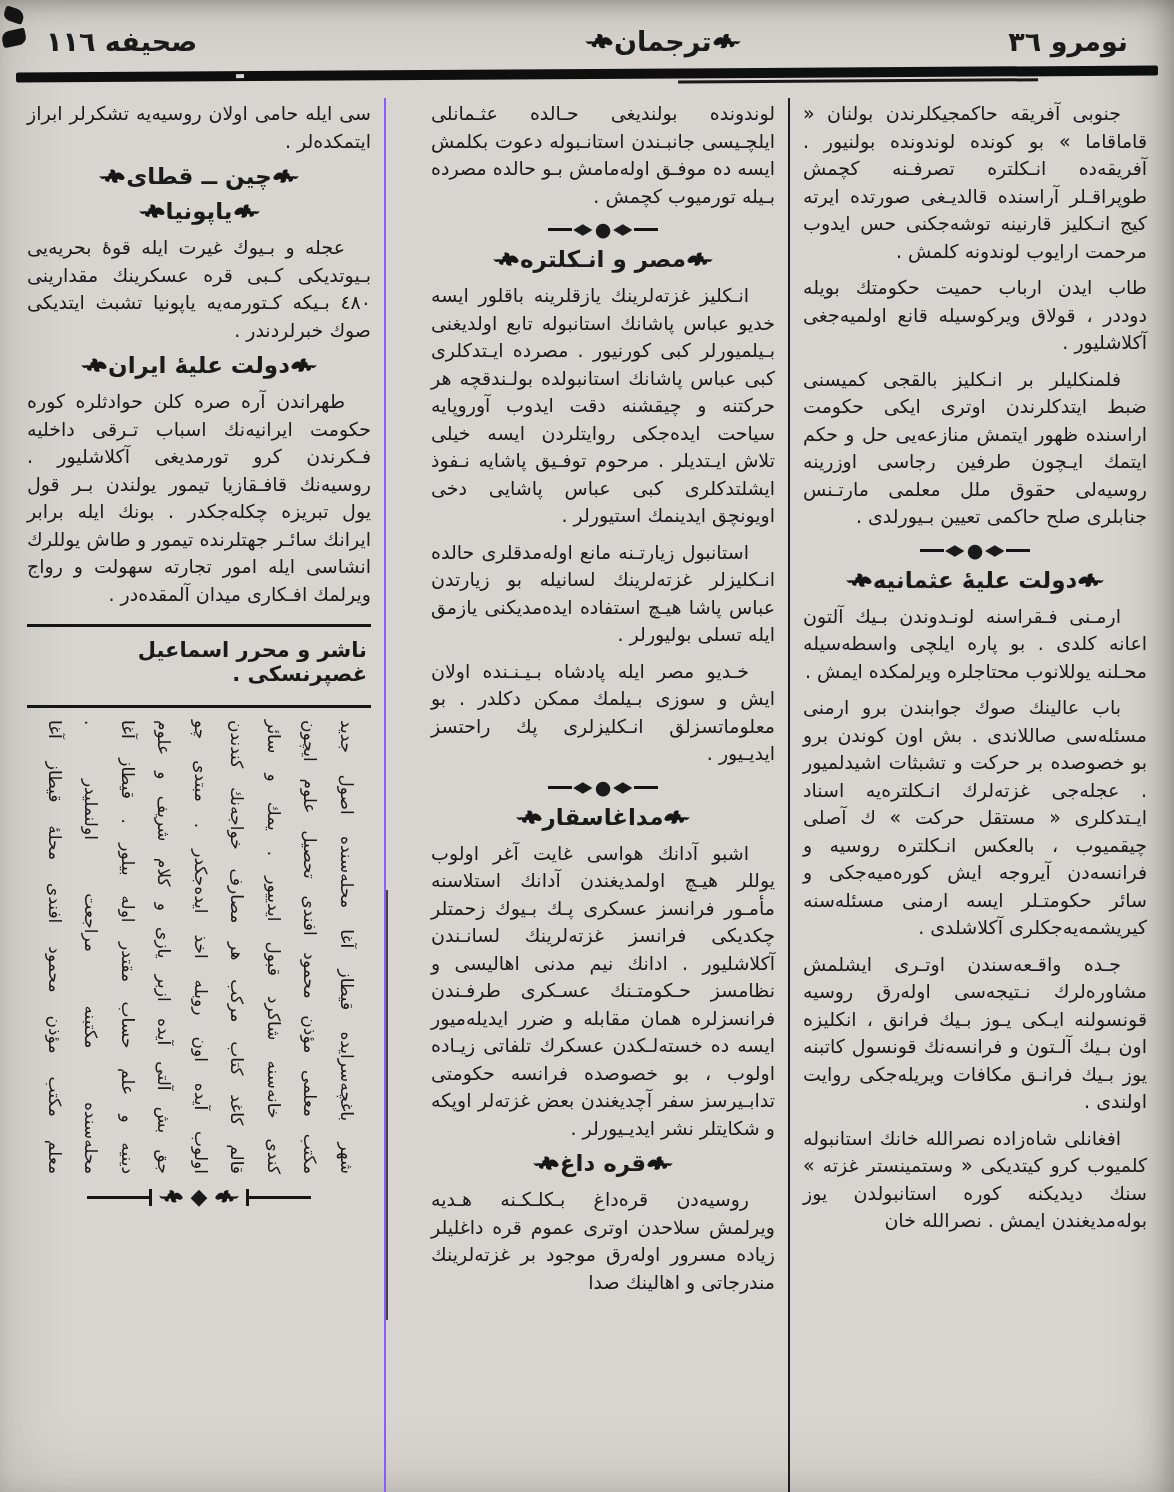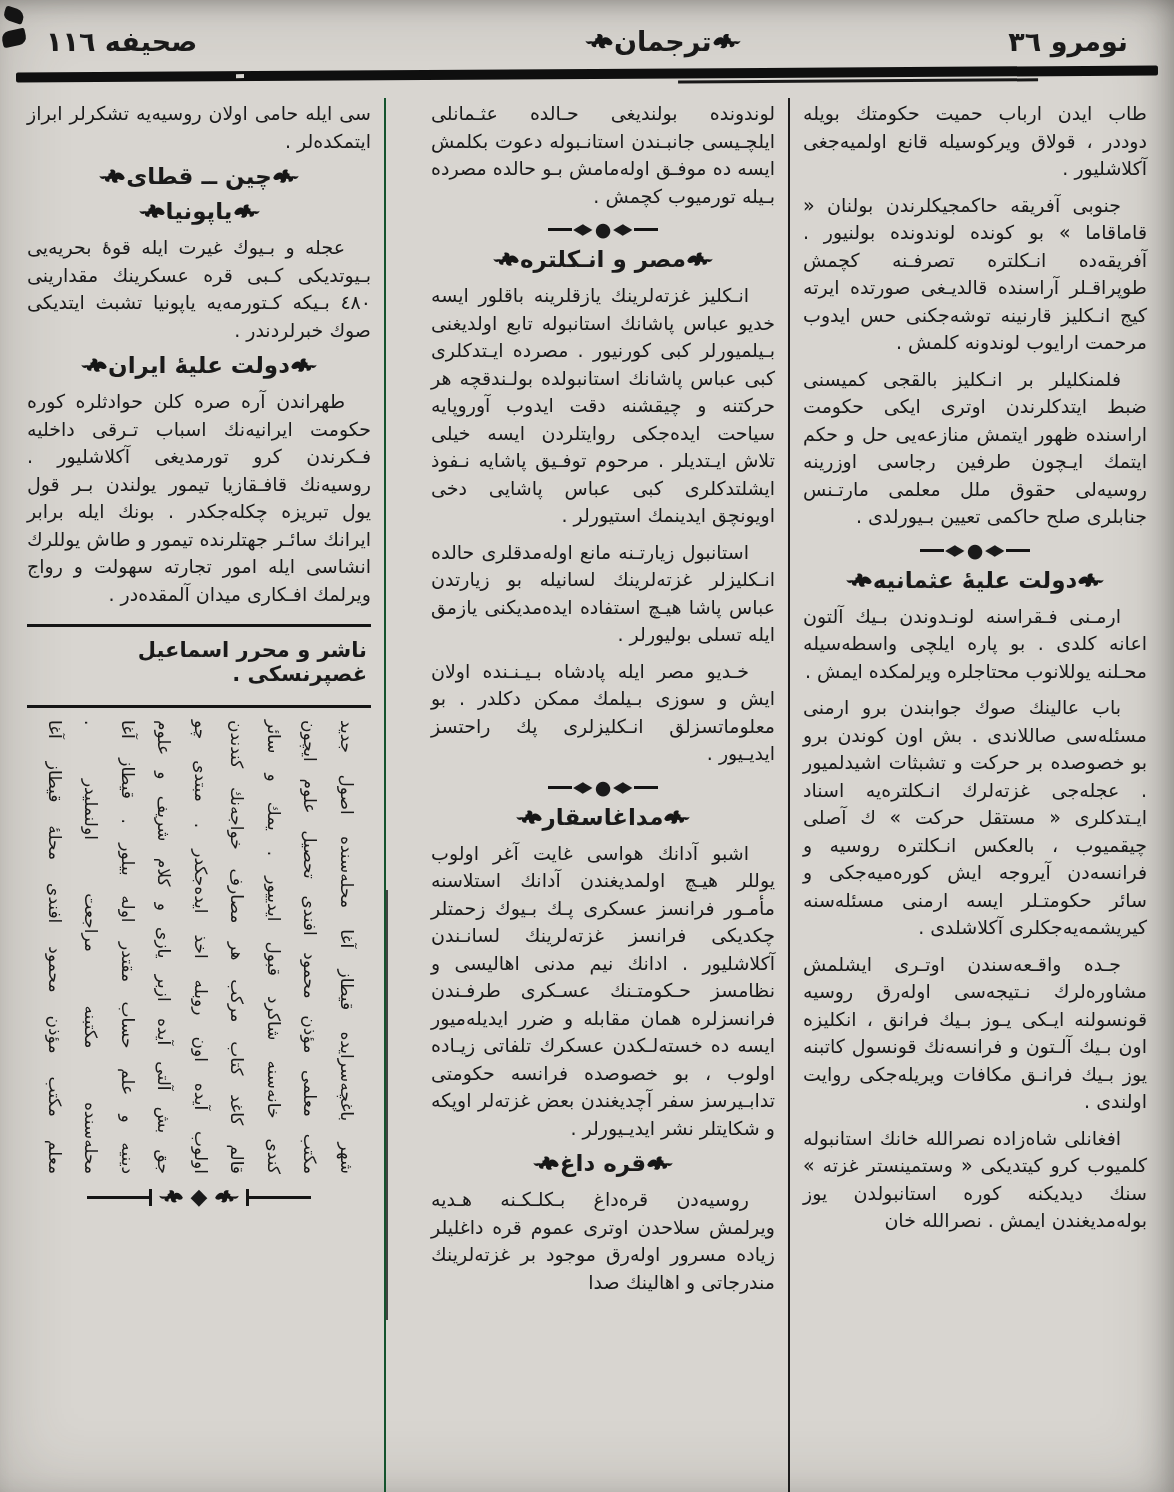--- a/index.html
+++ b/index.html
@@ -24,21 +24,21 @@
   .title-wrap { display:flex; align-items:center; font-size:27px; margin-left:120px; }
   .orn { fill:#161616; }
   .mir { transform:scaleX(-1); }
 
   .headrule { position:relative; margin:4px 16px 0 16px; height:10px; background:#0f0f0f; border-radius:2px; transform:rotate(-0.35deg); }
   .headrule::after { content:""; position:absolute; right:120px; top:12px; width:360px; height:3px; background:#181818; }
   .headrule::before { content:""; position:absolute; left:220px; top:3px; width:8px; height:4px; background:#d8d5d0; }
 
   .columns { position:absolute; top:98px; right:14px; left:14px; bottom:0; display:flex; direction:rtl; }
   .col { flex:1 1 0; padding:2px 13px 0 13px; overflow:hidden; }
-  .col-mid { border-right:2px solid #1c1c1c; border-left:2px solid #14532d;padding-left:45px; }
+  .col-mid { border-right:2px solid #1c1c1c; border-left:2px solid #8b5cf6;padding-left:45px; }
   .dbl-rule { position:absolute; left:calc(33.33% - 5px); top:890px; width:2px; height:430px; background:#1c1c1c; opacity:.8; }
 
   p.body {
     font-size:19px; line-height:27.5px; text-align:justify;
     margin-bottom:9px; text-indent:26px;
   }
   p.noindent { text-indent:0; }
 
   h2.head { display:flex; align-items:center; justify-content:center; font-size:23px; font-weight:bold; margin:5px 0 9px 0; white-space:nowrap; }
   h2.head .htxt { transform:translateY(-1px); }
@@ -99,22 +99,22 @@
         </svg>
     </div>
     <div class="num">صحيفه ١١٦</div>
   </div>
 
   <div class="headrule"></div>
 
   <div class="columns">
 
     <div class="col">
+      <p class="body">جنوبى آفريقه حاكمجيكلرندن بولنان « قاماقاما » بو كونده لوندونده بولنيور . آفريقه‌ده انـكلتره تصرفـنه كچمش طوپراقـلر آراسنده قالديـغى صورتده ايرته كيج انـكليز قارنينه توشه‌جكنى حس ايدوب مرحمت ارايوب لوندونه كلمش .</p>
       <p class="body noindent">طاب ايدن ارباب حميت حكومتك بويله دوددر ، قولاق ويركوسيله قانع اولميه‌جغى آكلاشليور .</p>
-      <p class="body">جنوبى آفريقه حاكمجيكلرندن بولنان « قاماقاما » بو كونده لوندونده بولنيور . آفريقه‌ده انـكلتره تصرفـنه كچمش طوپراقـلر آراسنده قالديـغى صورتده ايرته كيج انـكليز قارنينه توشه‌جكنى حس ايدوب مرحمت ارايوب لوندونه كلمش .</p>
       <p class="body">فلمنكليلر بر انـكليز بالقجى كميسنى ضبط ايتدكلرندن اوترى ايكى حكومت اراسنده ظهور ايتمش منازعه‌يى حل و حكم ايتمك ايـچون طرفين رجاسى اوزرينه روسيه‌لى حقوق ملل معلمى مارتـنس جنابلرى صلح حاكمى تعيين بـيورلدى .</p>
       <div class="sep">
         <span class="sline"></span>
           <span class="sd">◆</span>
           <span class="sc">●</span>
           <span class="sd">◆</span>
           <span class="sline"></span>
       </div>
       <h2 class="head">
         <svg class="orn" width="28" height="18" viewBox="0 0 44 26">

